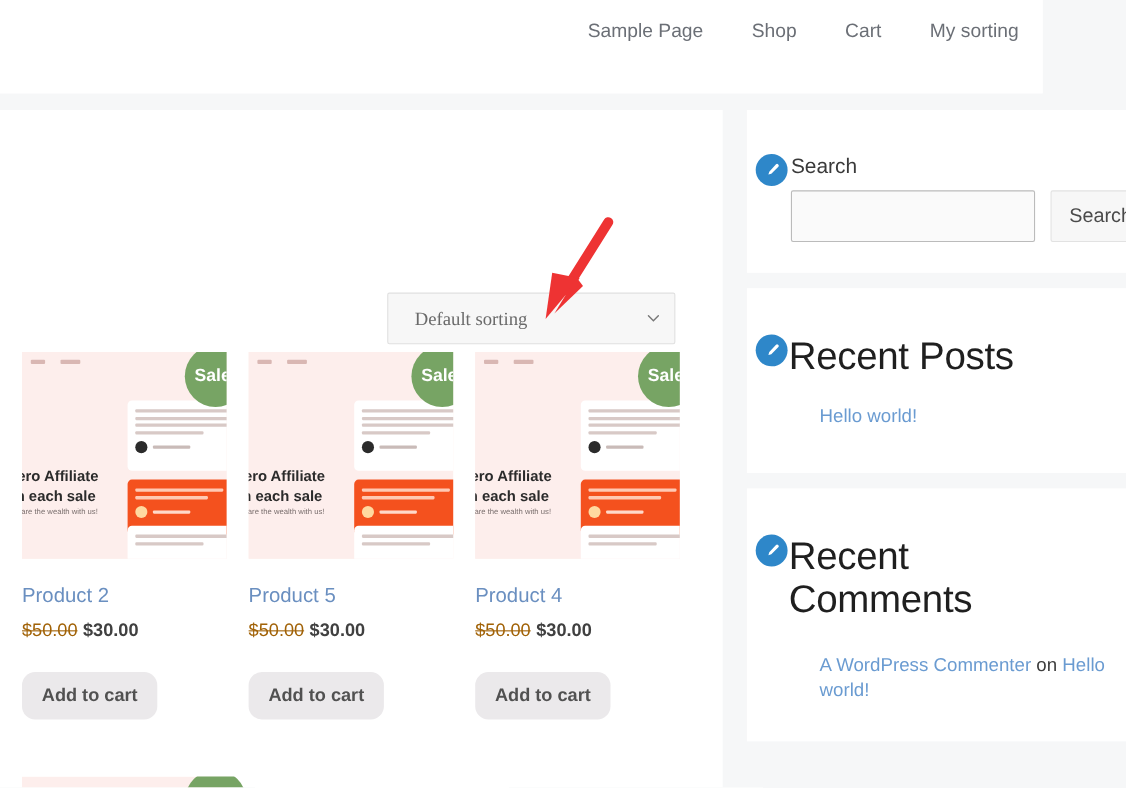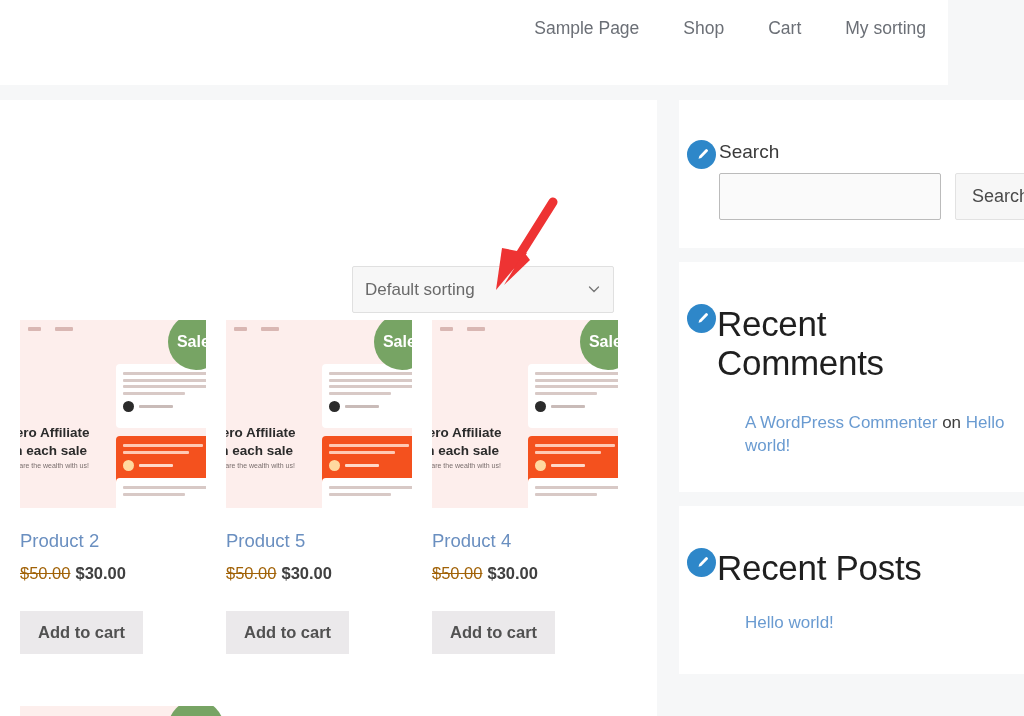--- a/index.html
+++ b/index.html
@@ -34,22 +34,22 @@
     position: absolute; top: 100px; left: 0; width: 657px; height: 616px;
     background: #ffffff; overflow: hidden;
   }
 
   .sorting-row {
     position: absolute; top: 166px; left: 352px; width: 262px;
   }
   .woo-select {
     width: 262px; height: 47px;
     background: #f7f7f7; border: 1px solid #e0e0e0; border-radius: 2px;
-    color: #6a6a6a; font-size: 17px; font-family: Liberation Sans, sans-serif;
-    padding: 0 12px;
+    color: #6a6a6a; font-size: 17px; font-family: Liberation Serif, serif;
+    padding: 0 24px;
     -webkit-appearance: none; appearance: none;
     cursor: pointer;
   }
   .select-wrap { position: relative; width: 262px; }
   .select-chevron {
     position: absolute; right: 14px; top: 17px; pointer-events: none;
     width: 12px; height: 12px;
   }
 
   
@@ -67,21 +67,21 @@
   }
   .p-title {
     margin-top: 22px; font-size: 18.5px; color: #6a8fc0; line-height: 1.2;
     cursor: pointer;
   }
   .p-price { margin-top: 12px; font-size: 16.5px; line-height: 1.2; }
   .p-old { color: #a16207; text-decoration: line-through; }
   .p-new { color: #404040; font-weight: bold; margin-left: 5px; }
   .p-btn {
     margin-top: 27px; display: inline-block;
-    background: #ebe9eb; color: #515151; border: 0; border-radius: 0;
+    background: #ebe9eb; color: #515151; border: 0; border-radius: 12px;
     padding: 12px 18px; font-size: 16.5px; font-weight: bold;
     font-family: "Liberation Sans", sans-serif; cursor: pointer;
   }
 
   
   .sale-badge {
     position: absolute; top: -6px; right: -18px;
     width: 56px; height: 56px; border-radius: 50%;
     background: #77a464; color: #ffffff;
     display: flex; align-items: center; justify-content: center;
@@ -360,43 +360,43 @@
           </svg>
         </span>
         <span class="w-title-sm">Search</span>
       </div>
       <div class="search-row">
         <input class="search-input" type="text" placeholder="" style="">
         <button class="search-btn">Search</button>
       </div>
     </div>
 
+    <div class="widget posts-w">
+      <div class="w-head">
+        <span class="edit-icon">
+          <svg viewBox="0 0 24 24" aria-hidden="true">
+            <path d="M17.2 3.6a2 2 0 0 1 2.8 0l.4.4a2 2 0 0 1 0 2.8l-9.6 9.6-4 1.2 1.2-4 9.2-10z" fill="#ffffff"></path>
+          </svg>
+        </span>
+        <span class="w-title-lg">Recent Posts</span>
+      </div>
+      <a class="w-link">Hello world!</a>
+    </div>
+
     <div class="widget comments-w">
       <div class="w-head">
         <span class="edit-icon">
           <svg viewBox="0 0 24 24" aria-hidden="true">
             <path d="M17.2 3.6a2 2 0 0 1 2.8 0l.4.4a2 2 0 0 1 0 2.8l-9.6 9.6-4 1.2 1.2-4 9.2-10z" fill="#ffffff"></path>
           </svg>
         </span>
         <span class="w-title-lg">Recent Comments</span>
       </div>
       <div class="comment-line"><span class="c-link">A WordPress Commenter</span><span class="c-on"> on </span><span class="c-link">Hello world!</span></div>
     </div>
-
-    <div class="widget posts-w">
-      <div class="w-head">
-        <span class="edit-icon">
-          <svg viewBox="0 0 24 24" aria-hidden="true">
-            <path d="M17.2 3.6a2 2 0 0 1 2.8 0l.4.4a2 2 0 0 1 0 2.8l-9.6 9.6-4 1.2 1.2-4 9.2-10z" fill="#ffffff"></path>
-          </svg>
-        </span>
-        <span class="w-title-lg">Recent Posts</span>
-      </div>
-      <a class="w-link">Hello world!</a>
-    </div>
   </div>
 
   <svg class="arrow-anno" viewBox="0 0 110 110">
     <g>
       <path d="M73 12 L34 74" stroke="#ee3333" stroke-width="9" stroke-linecap="round" fill="none"></path>
       <path d="M16 100 L47 63 L22 58 Z" fill="#ee3333"></path>
       <path d="M44 62 L50 70 L24 95 Z" fill="#ee3333"></path>
     </g>
   </svg>
 

